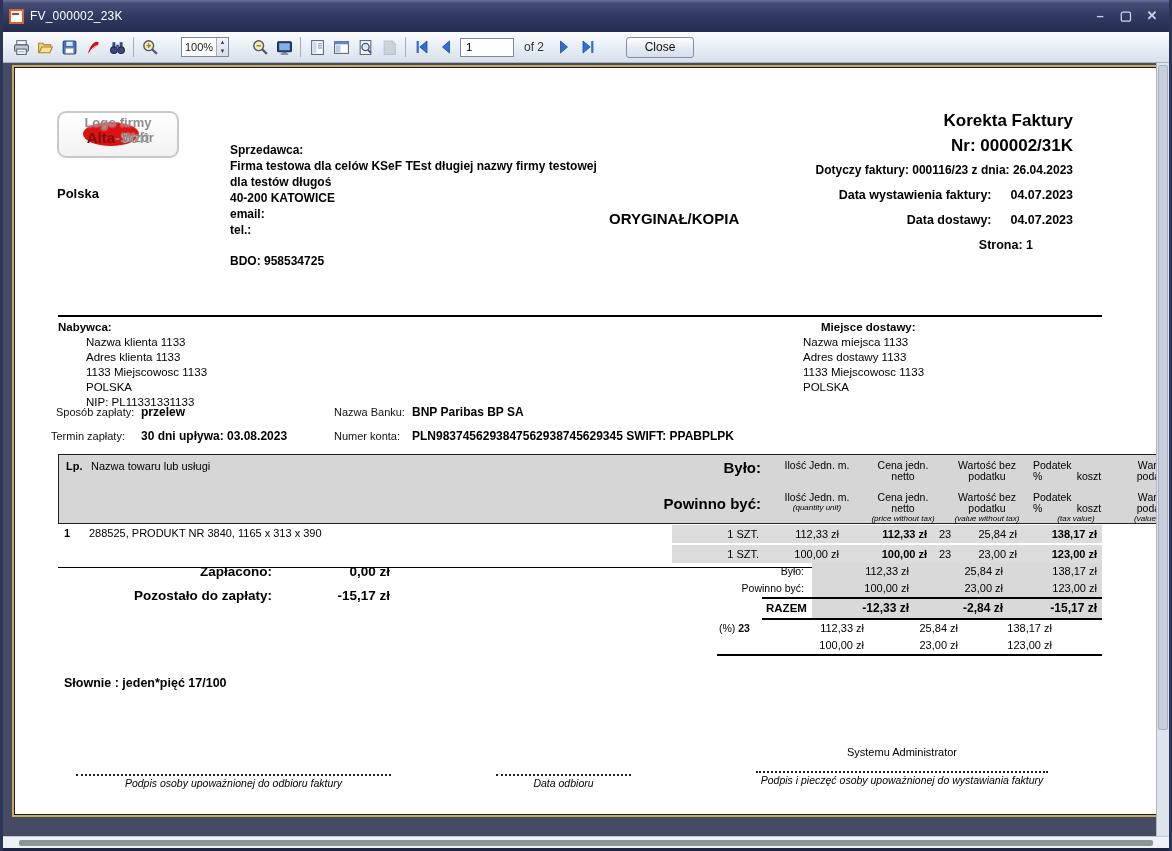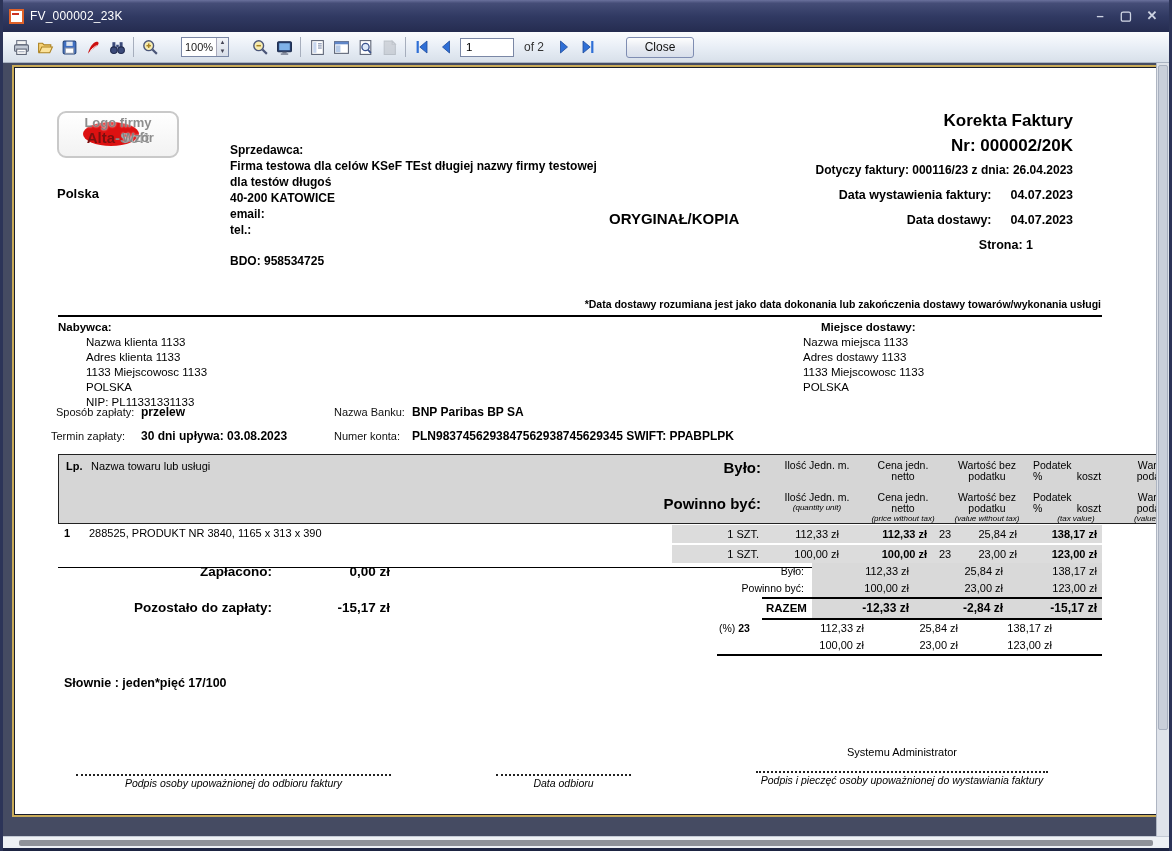--- a/index.html
+++ b/index.html
@@ -95,21 +95,21 @@
   .sgridB { display:grid; grid-template-columns:50px 102px 94px 94px; margin-left:80px; }
   .scell { font-size:11px; line-height:17px; text-align:right; padding-right:5px; }
   .slabel { font-size:10.5px; line-height:17px; text-align:right; padding-right:8px; }
   .gray { background:#d9d9d9; }
   .totrow { border-top:2px solid #000; border-bottom:2px solid #000; }
   .totrow .scell { font-size:12px; font-weight:bold; line-height:19px; }
   .totrow .slabel { font-size:11.5px; font-weight:bold; line-height:19px; }
   .vatblock { border-bottom:2px solid #000;margin-left:35px; }
   .vatlabel { font-size:10.5px; line-height:17px; padding-left:2px; }
 
-  .paid { left:75px; top:496px; display:grid; grid-template-columns:182px 118px; row-gap:21px;
+  .paid { left:75px; top:496px; display:grid; grid-template-columns:182px 118px; row-gap:9px;
     font-size:13.5px; font-weight:bold; }
   .paid div { text-align:right; }
 
   .words { left:49px; top:608px; font-size:12.5px; font-weight:bold; }
 
   .sig-line { border-bottom:2px dotted #222; height:14px; }
   .sig-cap { font-size:10.5px; font-style:italic; text-align:center; margin-top:1px; }
   .sig-name { font-size:11px; text-align:center; margin-bottom:1px; }
 
   
@@ -278,29 +278,28 @@
         <div>dla testów długoś</div>
         <div>40-200 KATOWICE</div>
         <div>email:</div>
         <div>tel.:</div>
         <div style="height:15px;"></div>
         <div>BDO: 958534725</div>
       </div>
 
       <div class="abs hdr-right">
         <div class="hdr-title">Korekta Faktury</div>
-        <div class="hdr-title">Nr: 000002/20K</div>
+        <div class="hdr-title">Nr: 000002/31K</div>
         <div class="hdr-ref">Dotyczy faktury: 000116/23 z dnia: 26.04.2023</div>
         <div class="hdr-row"><span>Data wystawienia faktury:</span> <span class="v">04.07.2023</span></div>
         <div class="hdr-row"><span>Data dostawy:</span> <span class="v">04.07.2023</span></div>
         <div class="hdr-row"><span>Strona:</span> <span style="margin-right:40px;">1</span></div>
       </div>
       <div class="abs orig">ORYGINAŁ/KOPIA</div>
 
-      <div class="abs footnote">*Data dostawy rozumiana jest jako data dokonania lub zakończenia dostawy towarów/wykonania usługi</div>
       <div class="abs rule"></div>
 
       <div class="abs party" style="left:43px; top:252px;">
         <div class="hd">Nabywca:</div>
         <div style="padding-left:28px;">
           <div>Nazwa klienta 1133</div>
           <div>Adres klienta 1133</div>
           <div>1133 Miejscowosc 1133</div>
           <div>POLSKA</div>
           <div>NIP: PL11331331133</div>

